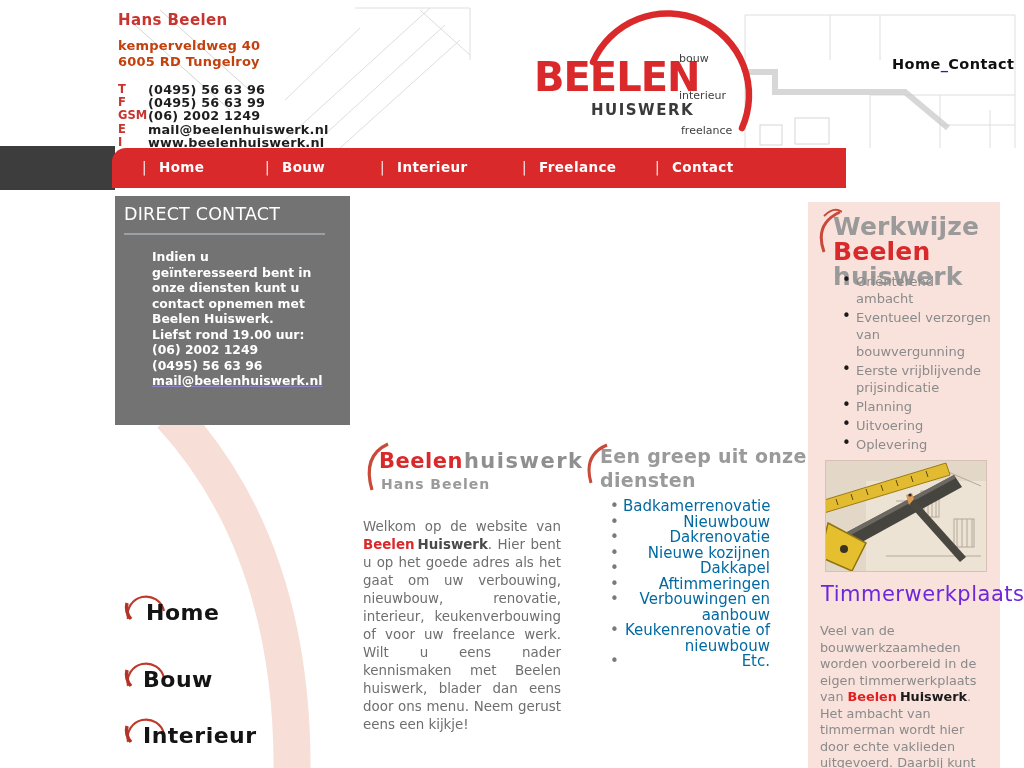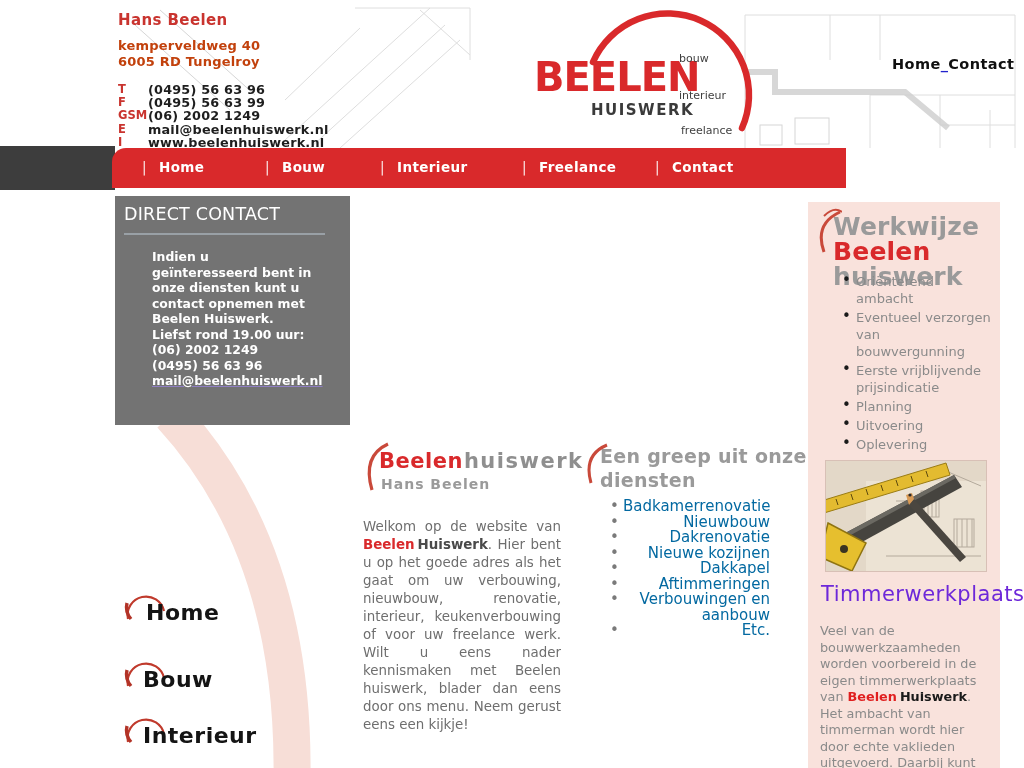--- a/index.html
+++ b/index.html
@@ -211,20 +211,21 @@
     <div>diensten</div>
   </div>
   <div class="svc-list">
     <div class="li">Badkamerrenovatie</div>
     <div class="li">Nieuwbouw</div>
     <div class="li">Dakrenovatie</div>
     <div class="li">Nieuwe kozijnen</div>
     <div class="li">Dakkapel</div>
     <div class="li">Aftimmeringen</div>
     <div class="li">Verbouwingen en aanbouw</div>
+    <div class="li">Keukenrenovatie of nieuwbouw</div>
     <div class="li">Etc.</div>
   </div>
 
   <div class="right-col">
     <svg class="ww-arc" width="26" height="48" viewBox="0 0 26 48">
       <path d="M 24 4 Q -2 16 8 44" stroke="#c9493a" stroke-width="3" fill="none"></path>
       <path d="M 8 8 Q 18 -2 26 4" stroke="#c9493a" stroke-width="2" fill="none"></path>
     </svg>
     <div class="ww-title">
       <div><span>Werkwijze </span><span class="red">Beelen</span></div>

